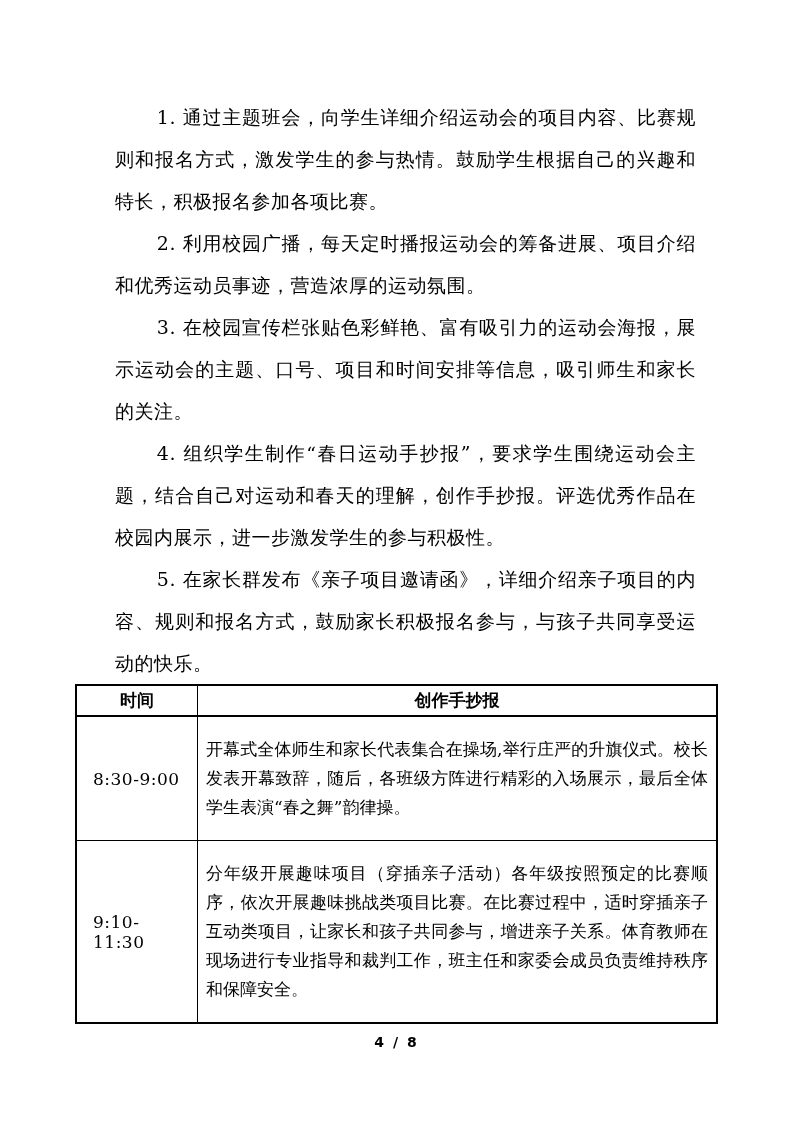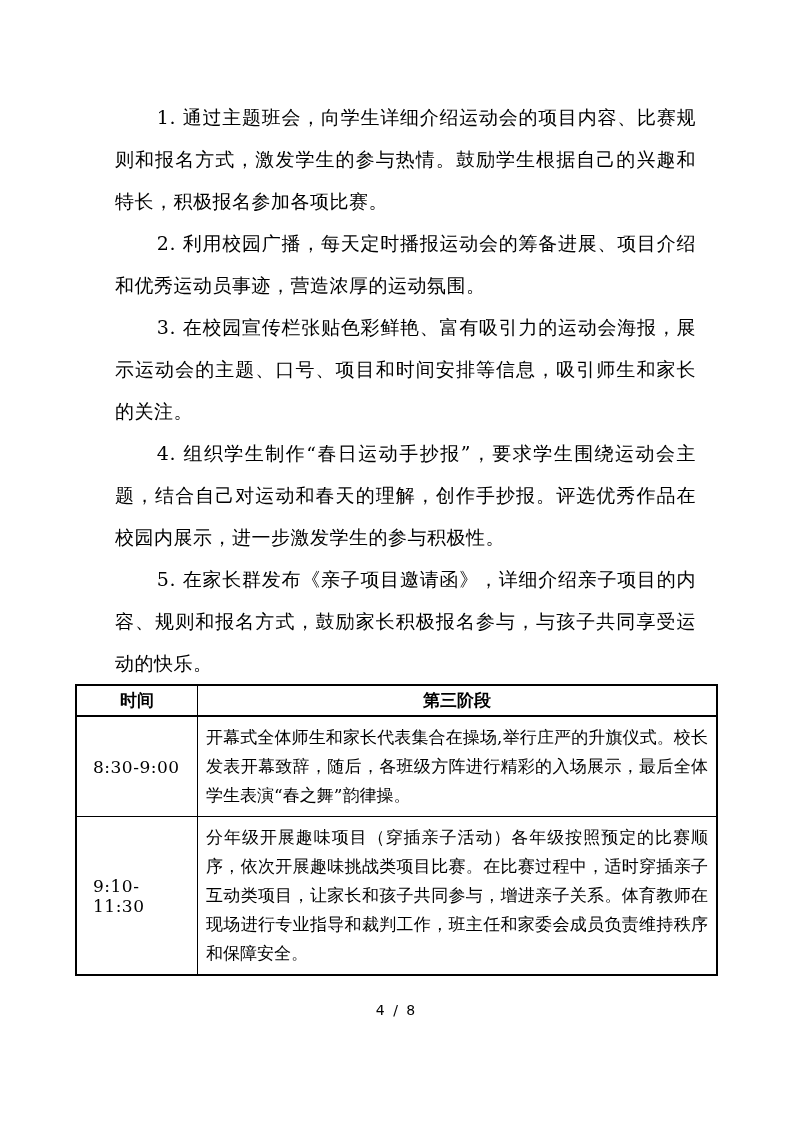--- a/index.html
+++ b/index.html
@@ -66,31 +66,31 @@
   td.time-cell {
     text-align: left;
     vertical-align: middle;
     font-size: 17px;
     letter-spacing: 0.5px;
     padding: 16px;
   }
   td.content-cell {
     font-size: 17px;
     line-height: 29px;
-    padding: 6px 8px;
+    padding: 18px 8px;
     text-align: justify;
     text-justify: inter-character;
     text-align-last: left;
     vertical-align: middle;
   }
   .page-number {
-    margin-top: 26px;
+    margin-top: 10px;
     text-align: center;
     font-family: "DejaVu Sans", sans-serif;
-    font-weight: normal;
+    font-weight: bold;
     font-size: 14px;
     letter-spacing: 2px;
   }
 </style>
 </head>
 <body>
 
 <div class="page">
 
   <div class="body-text">
@@ -98,21 +98,21 @@
     <p class="para">2. 利用校园广播，每天定时播报运动会的筹备进展、项目介绍和优秀运动员事迹，营造浓厚的运动氛围。</p>
     <p class="para">3. 在校园宣传栏张贴色彩鲜艳、富有吸引力的运动会海报，展示运动会的主题、口号、项目和时间安排等信息，吸引师生和家长的关注。</p>
     <p class="para">4. 组织学生制作“春日运动手抄报”，要求学生围绕运动会主题，结合自己对运动和春天的理解，创作手抄报。评选优秀作品在校园内展示，进一步激发学生的参与积极性。</p>
     <p class="para">5. 在家长群发布《亲子项目邀请函》，详细介绍亲子项目的内容、规则和报名方式，鼓励家长积极报名参与，与孩子共同享受运动的快乐。</p>
   </div>
 
   <table class="schedule">
     <thead>
       <tr>
         <th class="col-time">时间</th>
-        <th class="col-content">第三阶段</th>
+        <th class="col-content">创作手抄报</th>
       </tr>
     </thead>
     <tbody>
       <tr>
         <td class="time-cell">8:30-9:00</td>
         <td class="content-cell">开幕式全体师生和家长代表集合在操场,举行庄严的升旗仪式。校长发表开幕致辞，随后，各班级方阵进行精彩的入场展示，最后全体学生表演“春之舞”韵律操。</td>
       </tr>
       <tr>
         <td class="time-cell">9:10-11:30</td>
         <td class="content-cell">分年级开展趣味项目（穿插亲子活动）各年级按照预定的比赛顺序，依次开展趣味挑战类项目比赛。在比赛过程中，适时穿插亲子互动类项目，让家长和孩子共同参与，增进亲子关系。体育教师在现场进行专业指导和裁判工作，班主任和家委会成员负责维持秩序和保障安全。</td>

